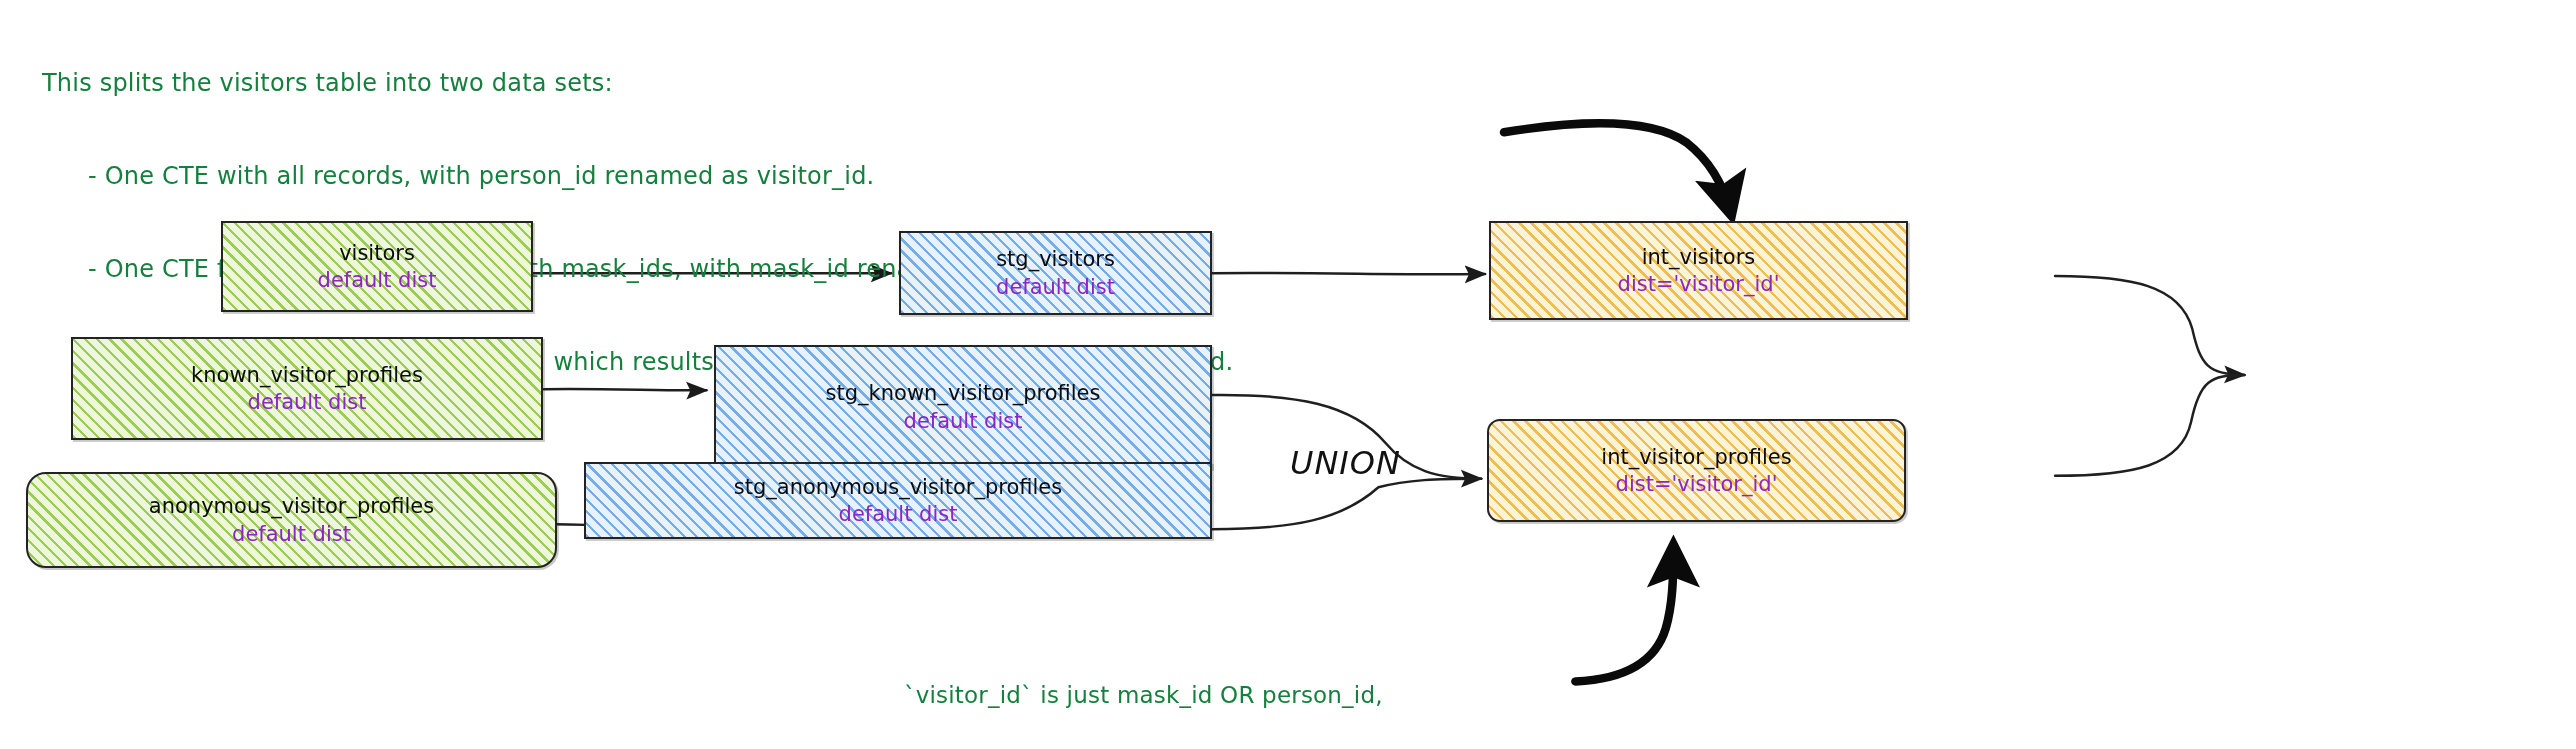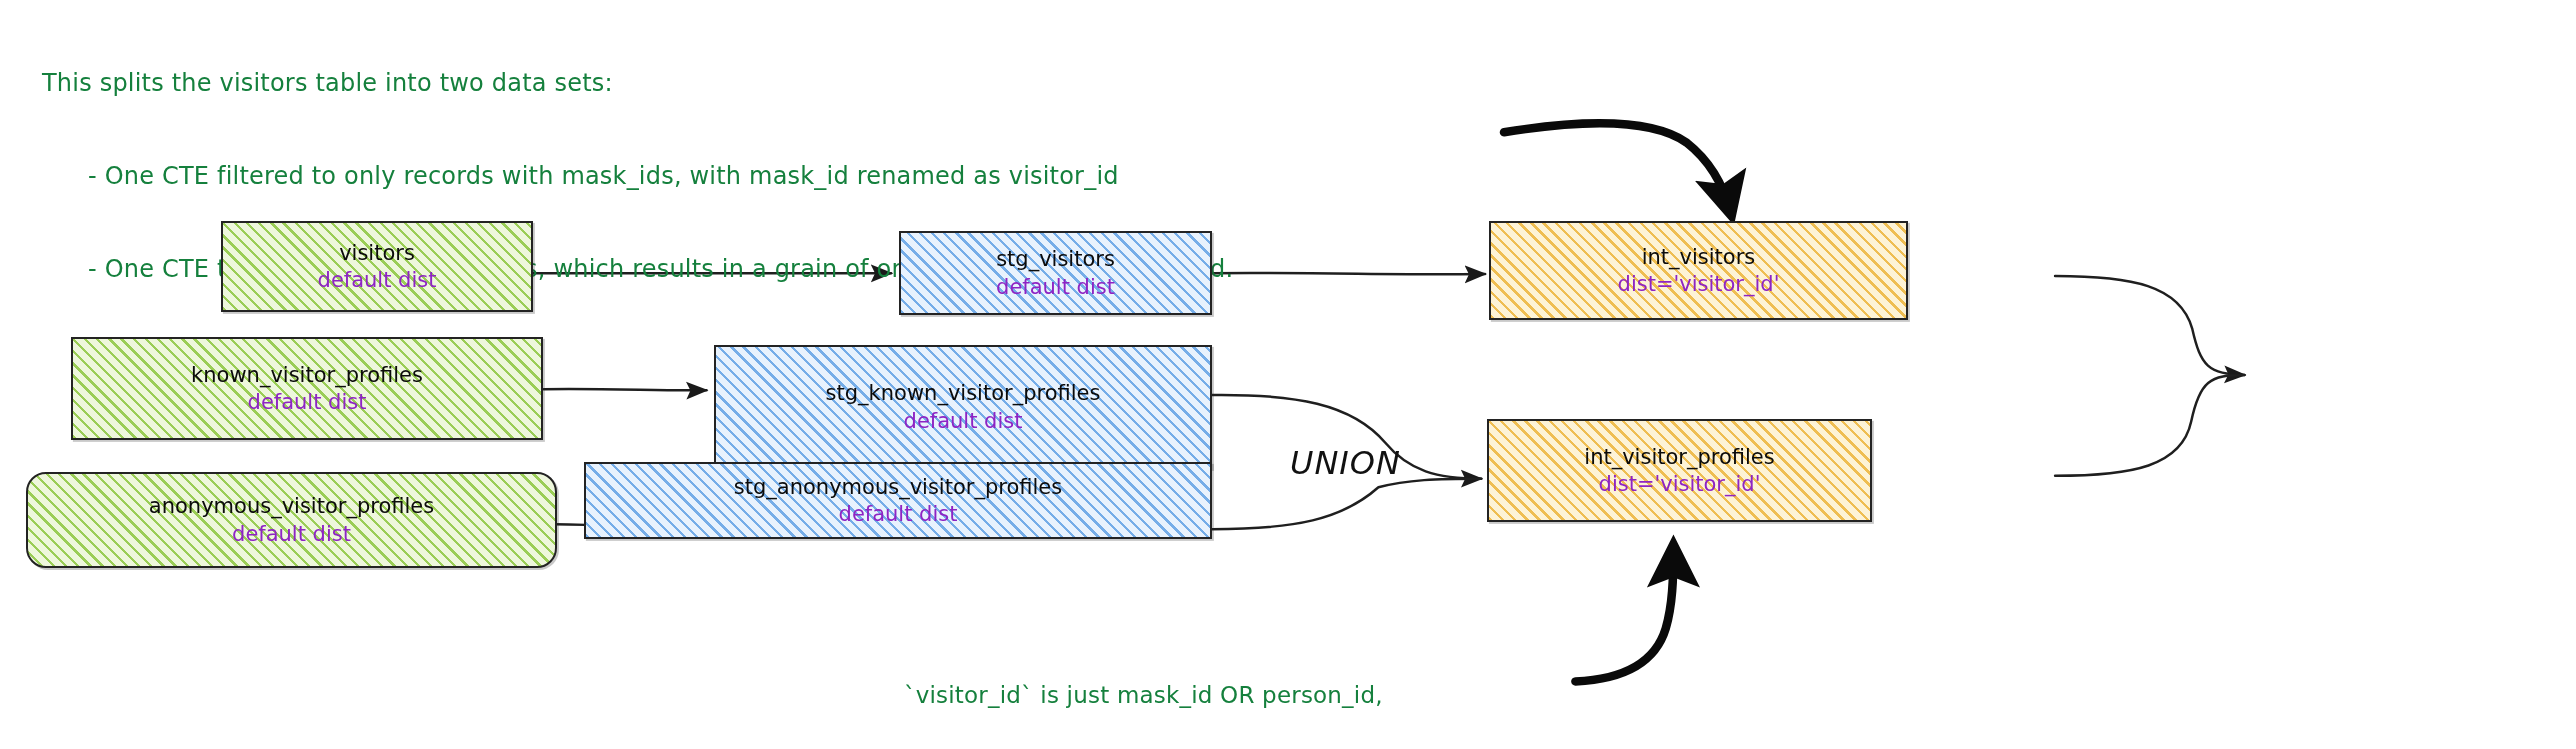--- a/index.html
+++ b/index.html
@@ -115,20 +115,21 @@
     </g>
 
     <g stroke="#0a0a0a" fill="none" stroke-width="9" stroke-linecap="round">
       <path d="M1580,139 C1660,126 1735,124 1772,150 C1800,172 1812,200 1818,223" marker-end="url(#ahbig)"></path>
       <path d="M1655,716 C1700,714 1738,700 1750,660 C1757,636 1758,608 1758,576" marker-end="url(#ahbig)"></path>
     </g>
   </svg>
 
   <div class="note" id="top-note">
     <span class="lead">This splits the visitors table into two data sets:</span>
+    <span class="bullet">- One CTE with all records, with person_id renamed as visitor_id.</span>
     <span class="bullet">- One CTE filtered to only records with mask_ids, with mask_id renamed as visitor_id</span>
     <span class="bullet">- One CTE to union the two data sets, which results in a grain of one row per profile collected.</span>
   </div>
 
   <div class="note" id="bottom-note">
     <span>`visitor_id` is just mask_id OR person_id,</span>
     
     
   </div>
 
@@ -162,20 +163,20 @@
   <div class="node fill-blue" style="left:584px;top:462px;width:628px;height:77px;">
     <div class="title">stg_anonymous_visitor_profiles</div>
     <div class="sub">default dist</div>
   </div>
 
   <div class="node fill-yellow" style="left:1489px;top:221px;width:419px;height:99px;">
     <div class="title">int_visitors</div>
     <div class="sub">dist='visitor_id'</div>
   </div>
 
-  <div class="node fill-yellow" style="left:1487px;top:419px;width:385px;height:103px;">
+  <div class="node fill-yellow" style="left:1487px;top:419px;width:419px;height:103px;border-radius:13px;">
     <div class="title">int_visitor_profiles</div>
     <div class="sub">dist='visitor_id'</div>
   </div>
 
 
 </div>
 
 
 </body></html>

